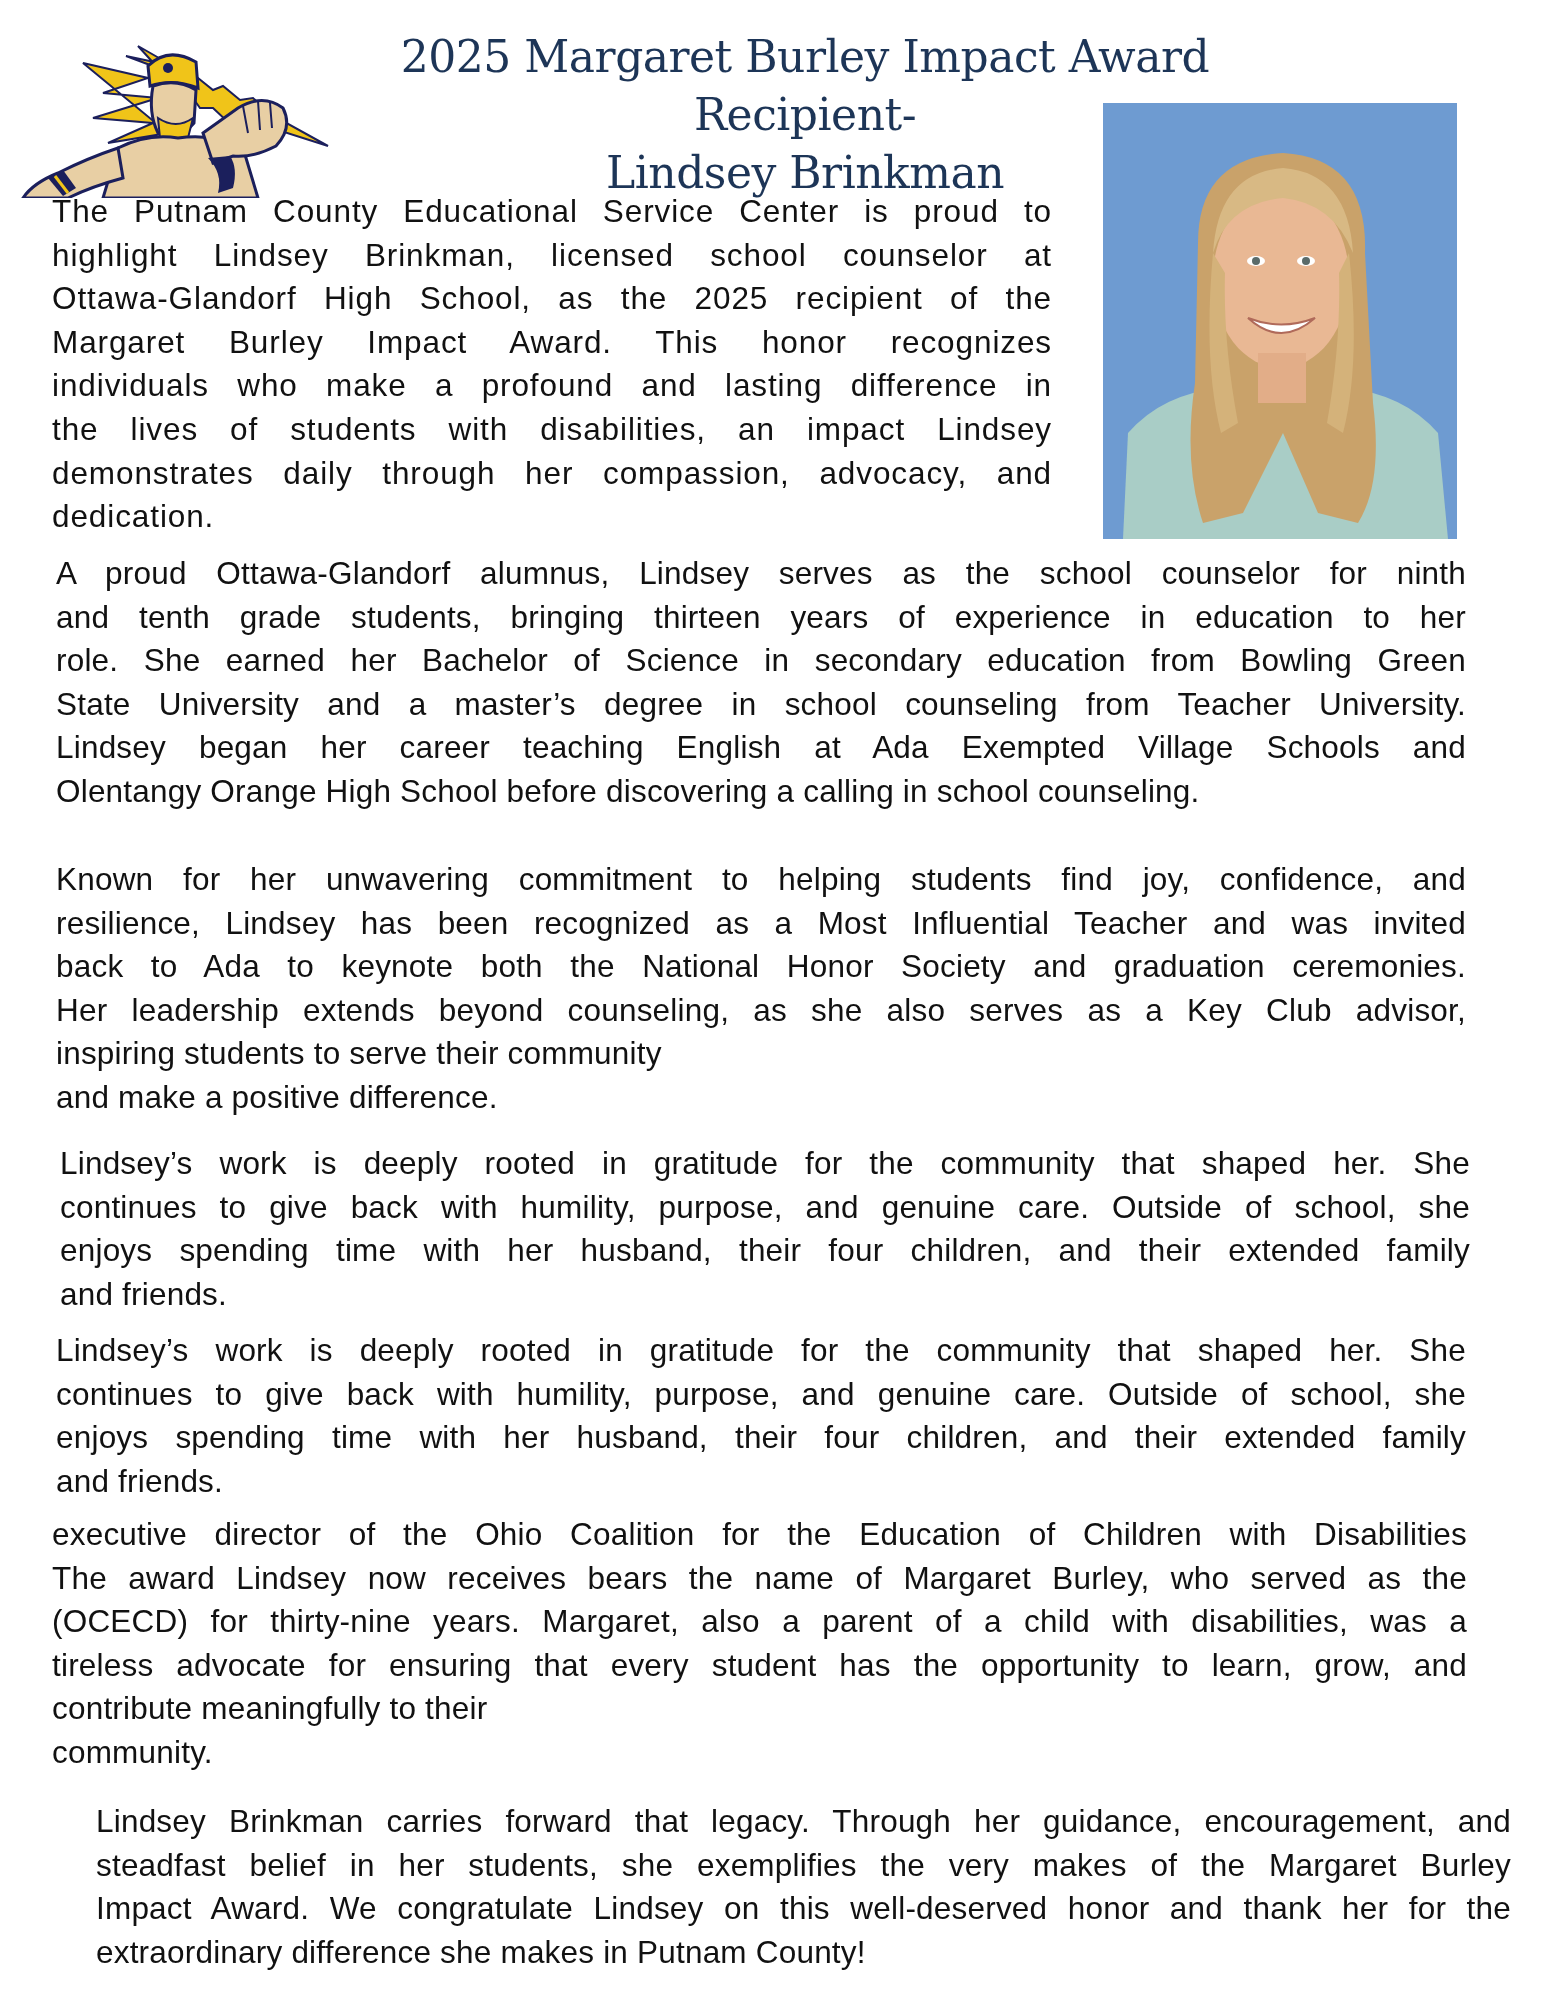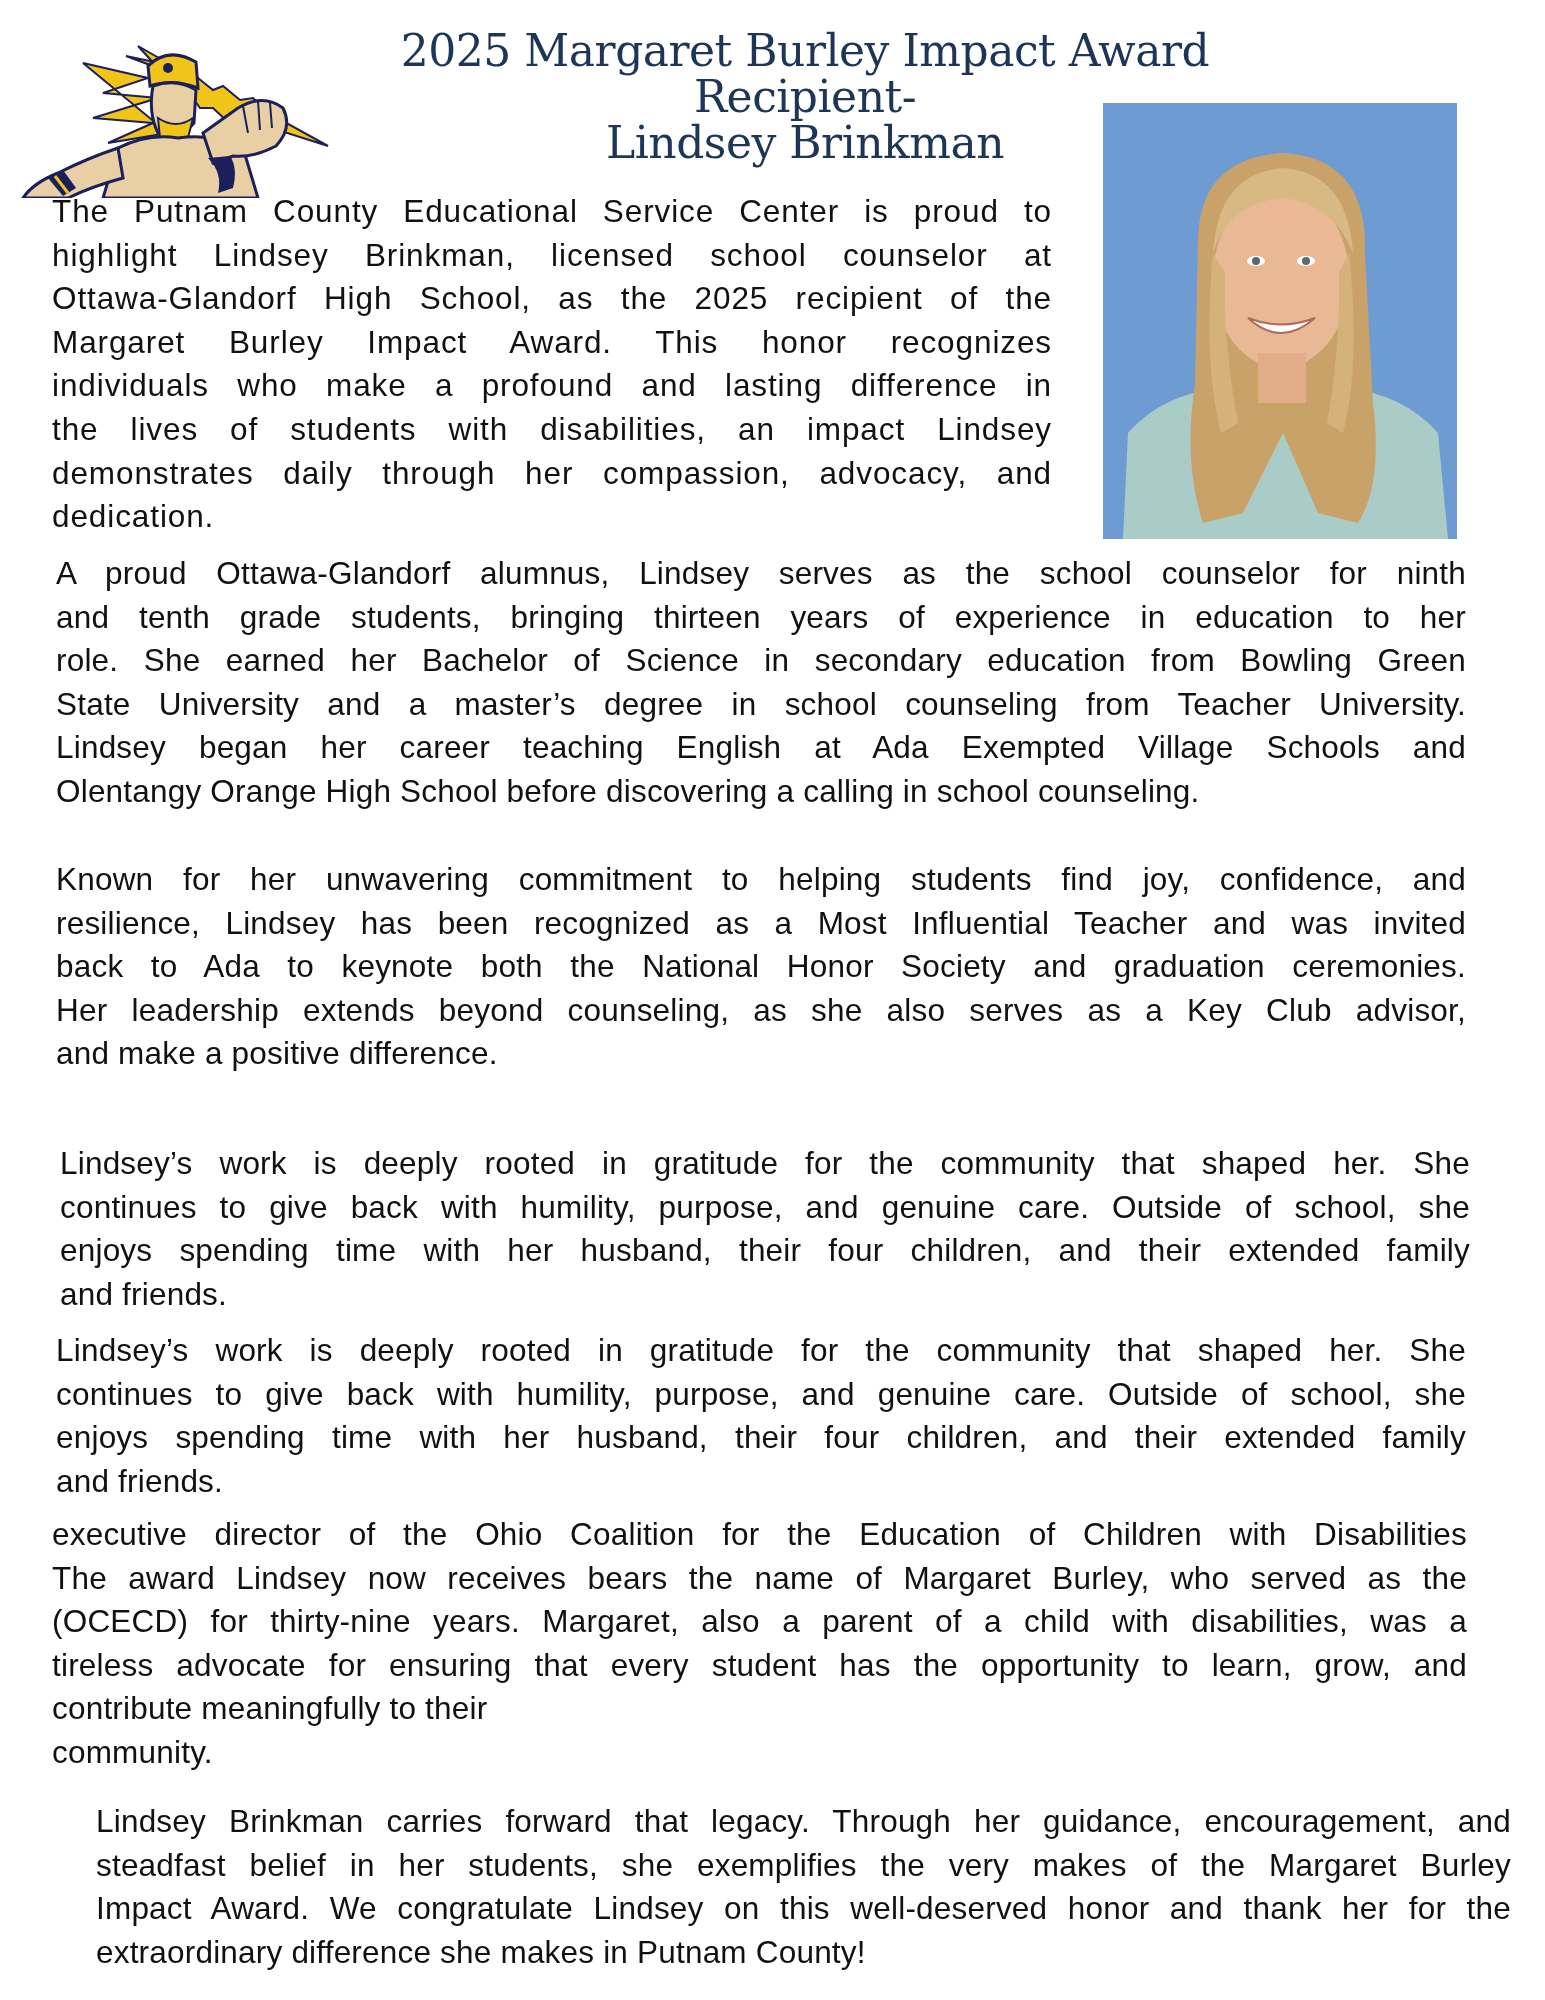--- a/index.html
+++ b/index.html
@@ -23,21 +23,21 @@
       height: 160px;
     }
     .title {
       position: absolute;
       left: 290px;
       top: 28px;
       width: 1030px;
       text-align: center;
       font-family: "DejaVu Serif", "Liberation Serif", serif;
       font-size: 44px;
-      line-height: 46px;
+      line-height: 58px;
       color: #1d3557;
       font-weight: normal;
       margin: 0;
       letter-spacing: -0.5px;
     }
     .title span { display: block; }
     .photo {
       position: absolute;
       left: 1103px;
       top: 103px;
@@ -146,20 +146,21 @@
   <span class="line just">State University and a master’s degree in school counseling from Teacher University.</span>
   <span class="line just">Lindsey began her career teaching English at Ada Exempted Village Schools and</span>
   <span class="line left">Olentangy Orange High School before discovering a calling in school counseling.</span>
 </div>
 
 <div class="para p3">
   <span class="line just">Known for her unwavering commitment to helping students find joy, confidence, and</span>
   <span class="line just">resilience, Lindsey has been recognized as a Most Influential Teacher and was invited</span>
   <span class="line just">back to Ada to keynote both the National Honor Society and graduation ceremonies.</span>
   <span class="line just">Her leadership extends beyond counseling, as she also serves as a Key Club advisor,</span>
+  <span class="line left">inspiring students to serve their community</span>
   <span class="line left">and make a positive difference.</span>
 </div>
 
 <div class="para p4">
   <span class="line just">Lindsey’s work is deeply rooted in gratitude for the community that shaped her. She</span>
   <span class="line just">continues to give back with humility, purpose, and genuine care. Outside of school, she</span>
   <span class="line just">enjoys spending time with her husband, their four children, and their extended family</span>
   <span class="line left">and friends.</span>
 </div>
 

